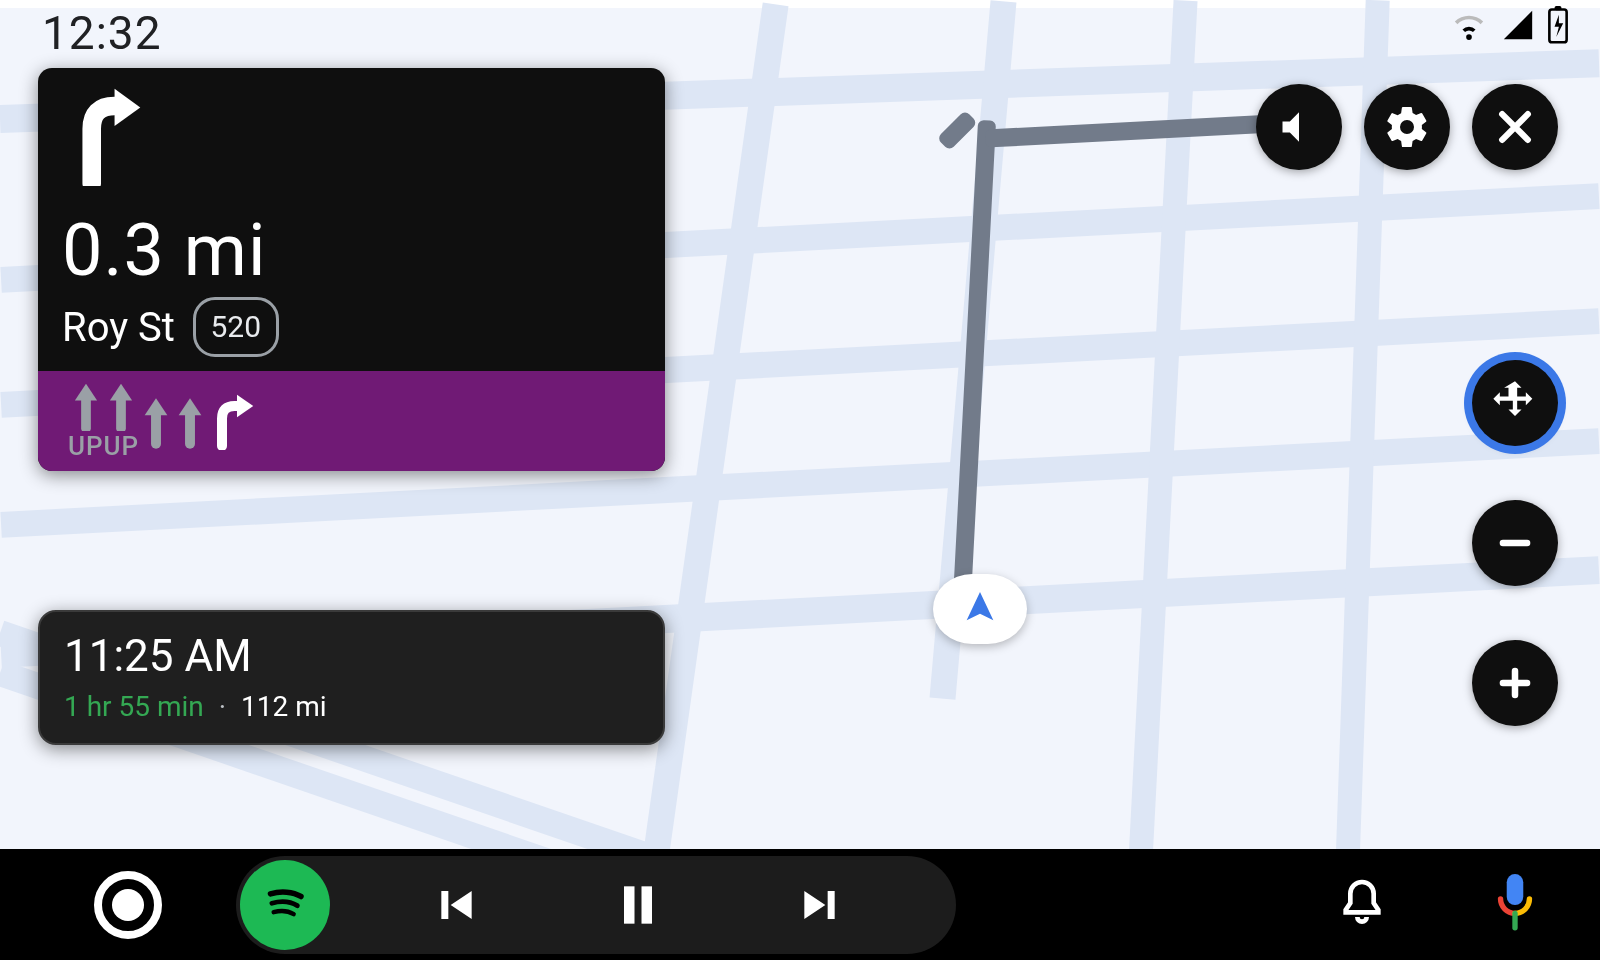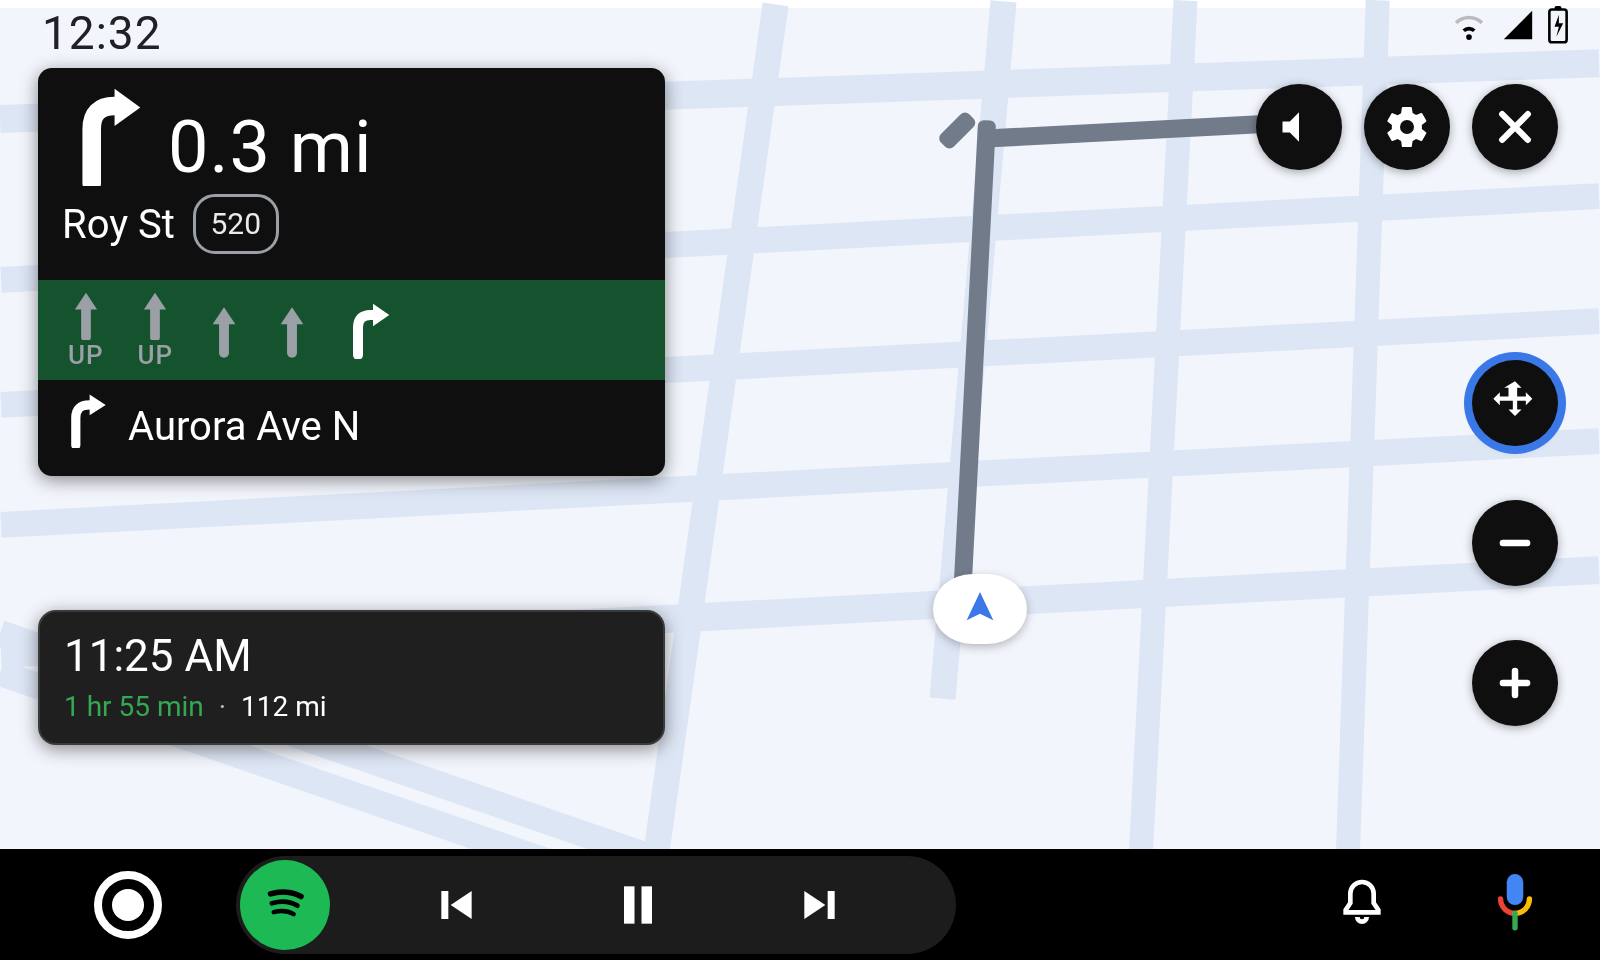--- a/index.html
+++ b/index.html
@@ -39,46 +39,46 @@
     position: absolute;
     left: 38px; top: 68px;
     width: 627px;
     background: #0f0f0f;
     color: #fff;
     border-radius: 14px;
     overflow: hidden;
     box-shadow: 0 4px 18px rgba(0,0,0,0.45);
   }
   .nav-top {
-    display: flex; align-items: flex-end;
+    display: flex; align-items: flex-start;
     padding: 18px 24px 4px 24px;
     gap: 18px;
+    flex-direction: column;
   }
   .nav-top .dist { font-size: 72px; font-weight: 400; letter-spacing: 1px; }
   .nav-streets {
     padding: 0 24px 14px 24px;
     font-size: 40px;
     line-height: 1.25;
   }
   .route-pill {
     display: inline-flex; align-items: center; justify-content: center;
     min-width: 86px; height: 60px;
     padding: 0 14px;
     margin-left: 8px;
     border-radius: 22px;
     border: 3px solid #9aa0a6;
     color: #e8eaed;
     font-size: 30px;
     vertical-align: 4px;
   }
   .lane-row {
-    background: #14532d;
-    display: flex; align-items: center; gap: 34px;
+    background: #701a75;
+    display: flex; align-items: center; 
     padding: 10px 30px;
-    margin-top: 12px;
   }
   .lane { display: flex; flex-direction: column; align-items: center; color: #9aa0a6; font-size: 26px; font-weight: 500; letter-spacing: 1px; }
   .lane svg { display:block; }
   .next-step {
     display: flex; align-items: center; gap: 20px;
     padding: 14px 24px 18px 24px;
     font-size: 40px;
   }
 
   
@@ -316,29 +316,20 @@
         <span>
           <svg width="50" height="58" viewBox="0 0 40 44">
             <path d="M12 42 V18" stroke="#5f6368" stroke-width="7" stroke-linecap="round"></path>
             <path d="M12 42 V20 Q12 10 22 10 H26" stroke="#fff" stroke-width="8" stroke-linecap="round" fill="none"></path>
             <path d="M24 1 L37 10 L24 19Z" fill="#fff"></path>
           </svg>
         </span>
       </div>
     </div>
 
-    <div class="next-step">
-      <span>
-        <svg width="46" height="54" viewBox="0 0 40 46">
-          <path d="M12 44 V20 Q12 9 24 9 H27" stroke="#fff" stroke-width="8" stroke-linecap="round" fill="none"></path>
-          <path d="M24 0 L38 9 L24 18Z" fill="#fff"></path>
-        </svg>
-      </span>
-      <span>Aurora Ave N</span>
-    </div>
   </div>
 
   <div class="trip-card">
     <div class="eta">11:25 AM</div>
     <div class="detail">
       <span class="dur">1 hr 55 min</span>
       <span class="sep">·</span>
       <span>112 mi</span>
     </div>
   </div>

